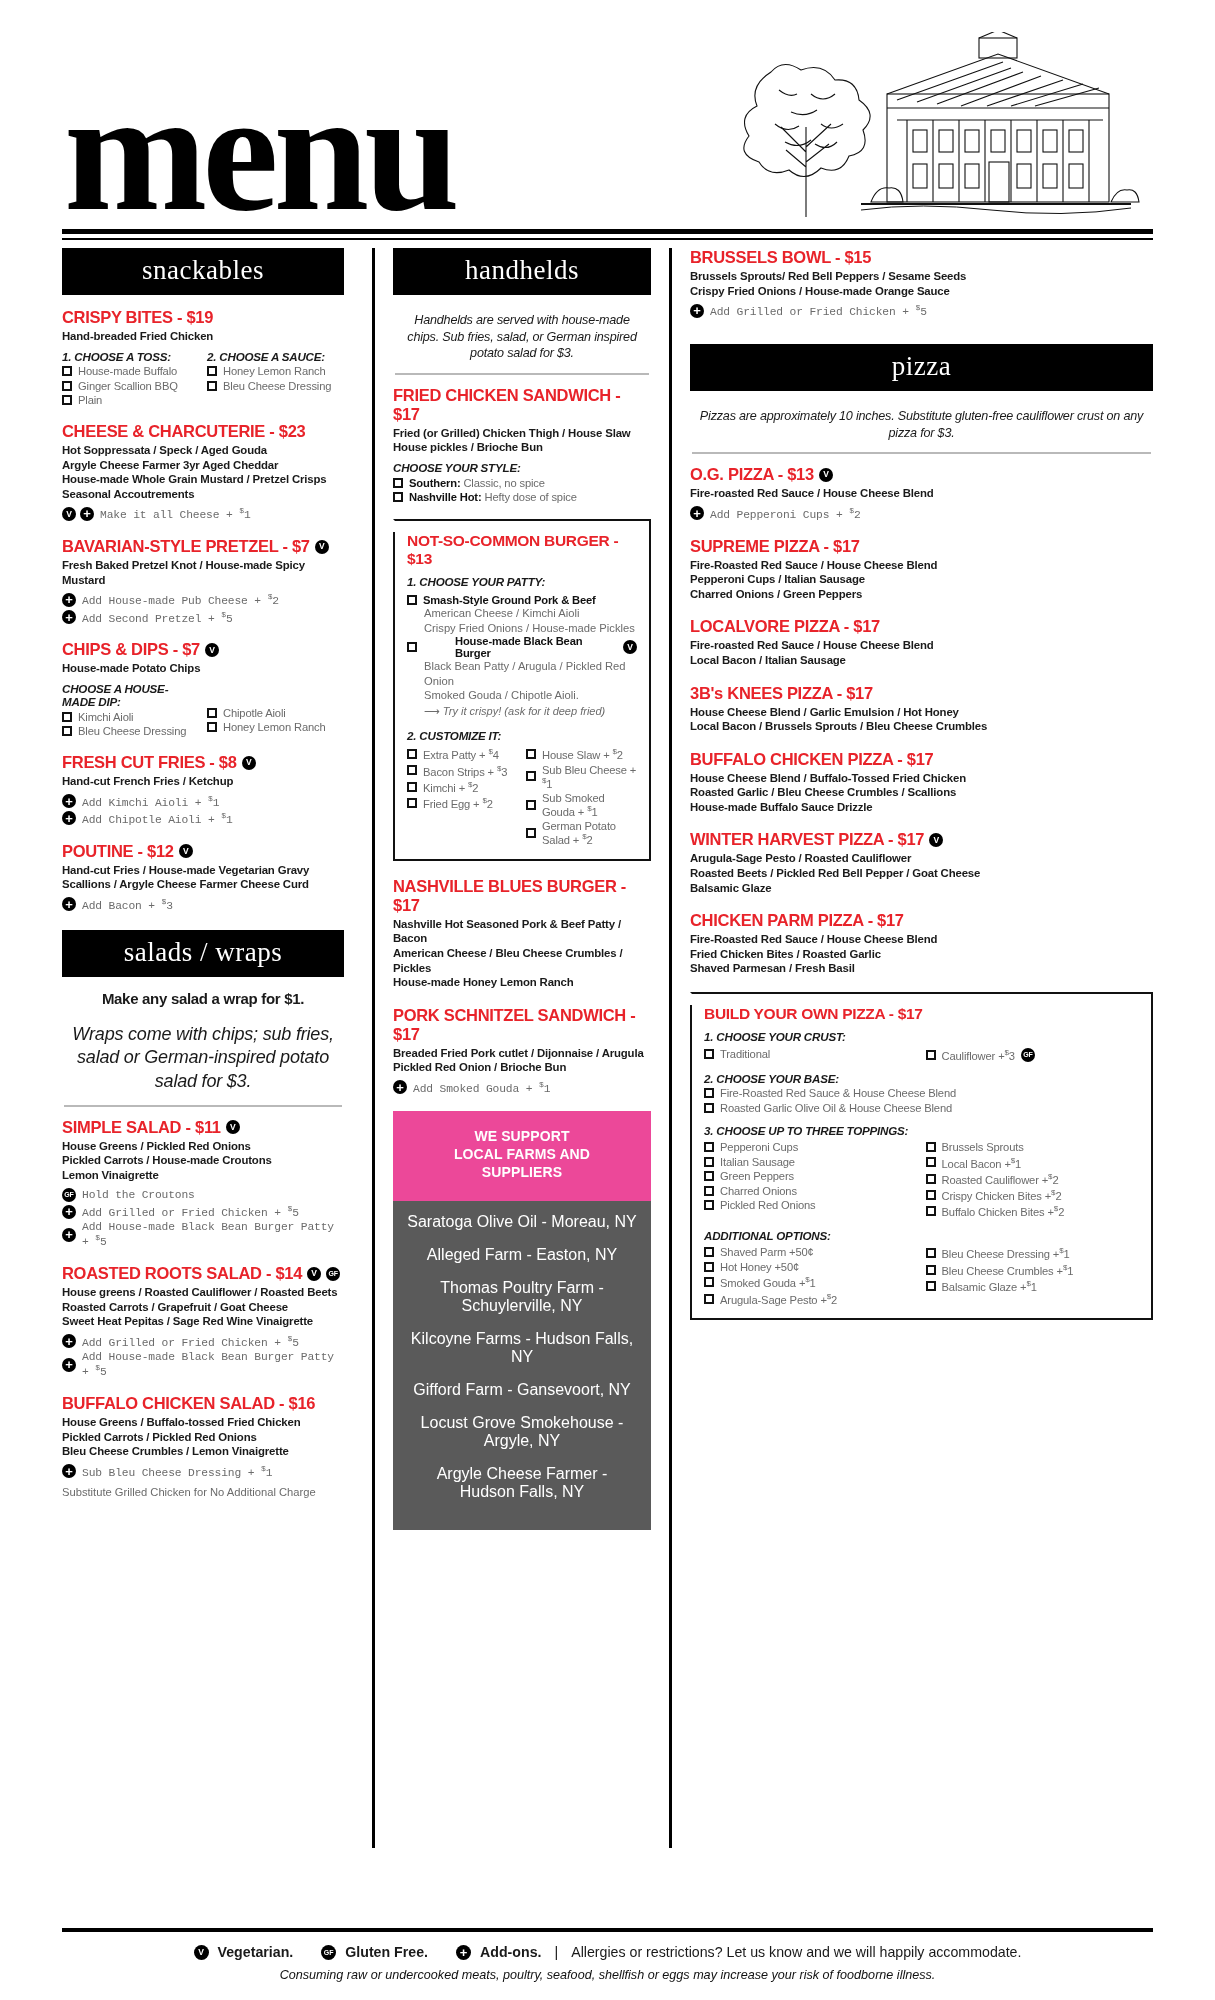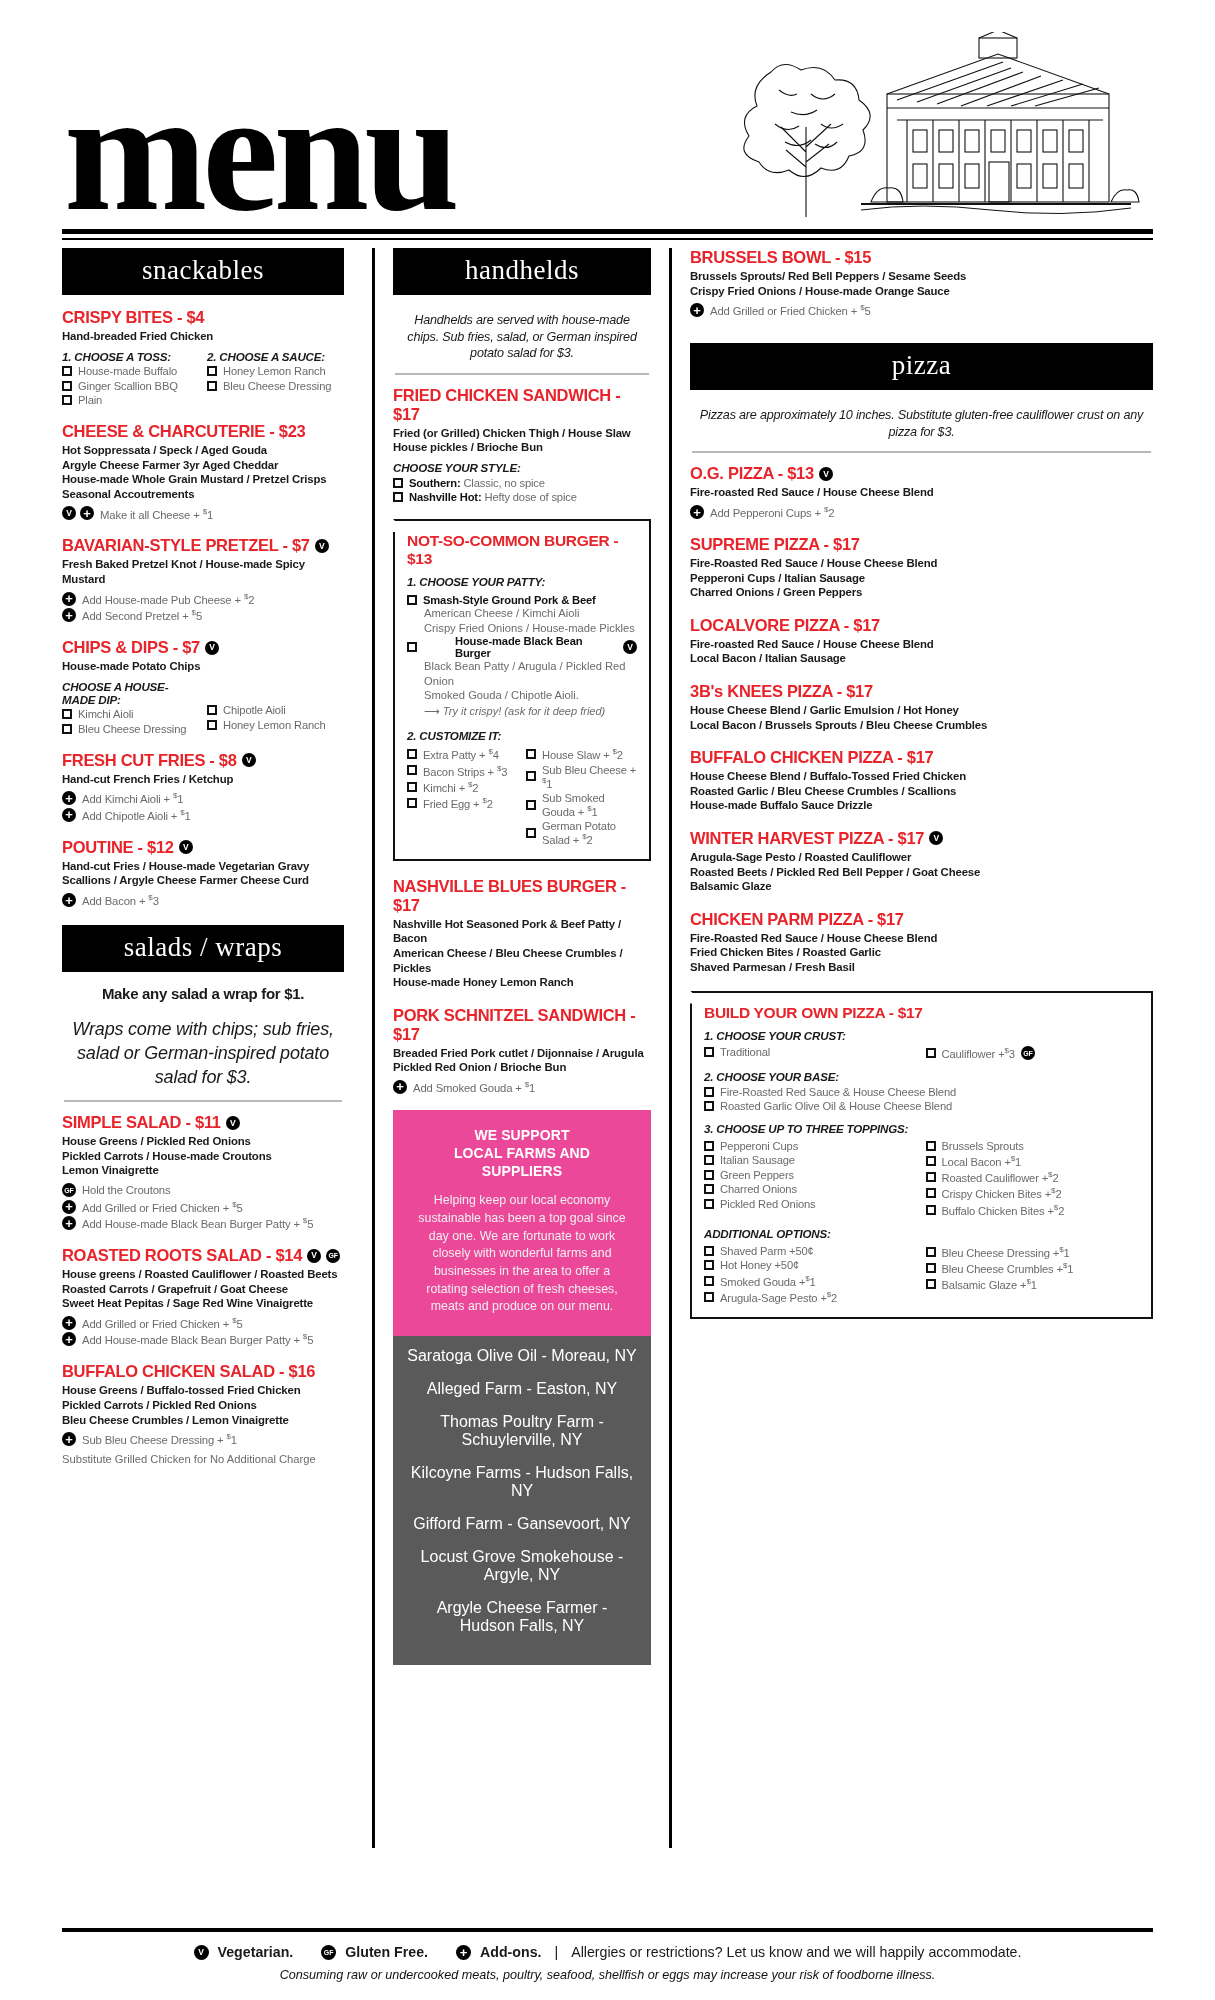--- a/index.html
+++ b/index.html
@@ -80,21 +80,21 @@
   .badge.plus { font-size: 13px; font-weight: 700; }
   .badge-lg { width: 15px; height: 15px; }
 
   
   .addon {
     display:flex; align-items:center; gap: 6px;
     font-size: 11.3px; color: #6b6b6b; margin-top: 2.5px;
     letter-spacing: -0.15px;
   }
   .addon .badge { margin-right: 0; }
-  .addon-text { color:#6b6b6b; }
+  .addon-text { color:#6b6b6b;font-family:Liberation Mono, monospace; }
   sup.d { font-size: 8px; vertical-align: super; }
 
   
   .cbrow { display:flex; align-items:center; gap:6px; font-size: 11.2px; color:#6b6b6b; margin-top: 2.5px; letter-spacing:-0.15px;}
   .cb { width: 10px; height: 10px; border: 2px solid #111; flex:0 0 auto; background:#fff; }
   .cbrow b { color:#111; font-weight:700; }
   .two-col { display:flex; gap: 8px; }
   .two-col > div { flex: 1; }
 
   
@@ -196,21 +196,21 @@
     <div class="header-rule2"></div>
   </div>
 
   <div class="columns">
 
     <div class="col col-1">
       <div class="banner">snackables</div>
       <div id="snackables-items">
           <div class="item">
             <div class="item-title">
-              <span>CRISPY BITES - $4</span>
+              <span>CRISPY BITES - $19</span>
             </div>
             <div class="item-desc">Hand-breaded Fried Chicken</div>
             <div class="two-col" style="margin-top: 6px;">
               <div>
                 <div class="subhead" style="margin-top: 0px;">1. CHOOSE A TOSS:</div>
                 <div class="cbrow">
                   <span class="cb"></span>
                   <span>House-made Buffalo</span>
                 </div>
                 <div class="cbrow">
@@ -525,21 +525,20 @@
                   <span class="badge plus">+</span>
                 </span>
                 <span class="addon-text">Add Smoked Gouda + <sup class="d">$</sup>1</span>
               </div>
             </div>
           </div>
         </div>
       <div id="support-box">
           <div class="support">
             <h3>WE SUPPORT<br>LOCAL FARMS AND SUPPLIERS</h3>
-            <p>Helping keep our local economy sustainable has been a top goal since day one. We are fortunate to work closely with wonderful farms and businesses in the area to offer a rotating selection of fresh cheeses, meats and produce on our menu.</p>
           </div>
           <div class="farms">
             <div class="farm">Saratoga Olive Oil - Moreau, NY</div>
             <div class="farm">Alleged Farm - Easton, NY</div>
             <div class="farm">Thomas Poultry Farm - Schuylerville, NY</div>
             <div class="farm">Kilcoyne Farms - Hudson Falls, NY</div>
             <div class="farm">Gifford Farm - Gansevoort, NY</div>
             <div class="farm">Locust Grove Smokehouse - Argyle, NY</div>
             <div class="farm">Argyle Cheese Farmer - Hudson Falls, NY</div>
           </div>

